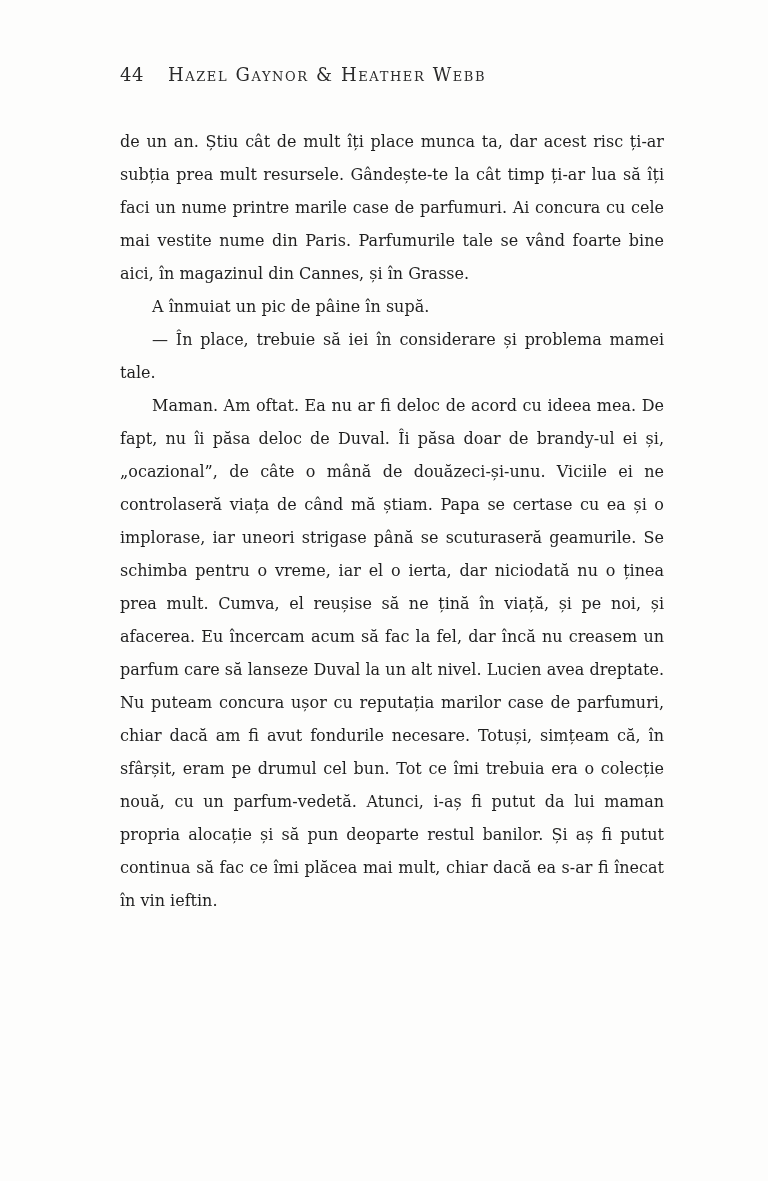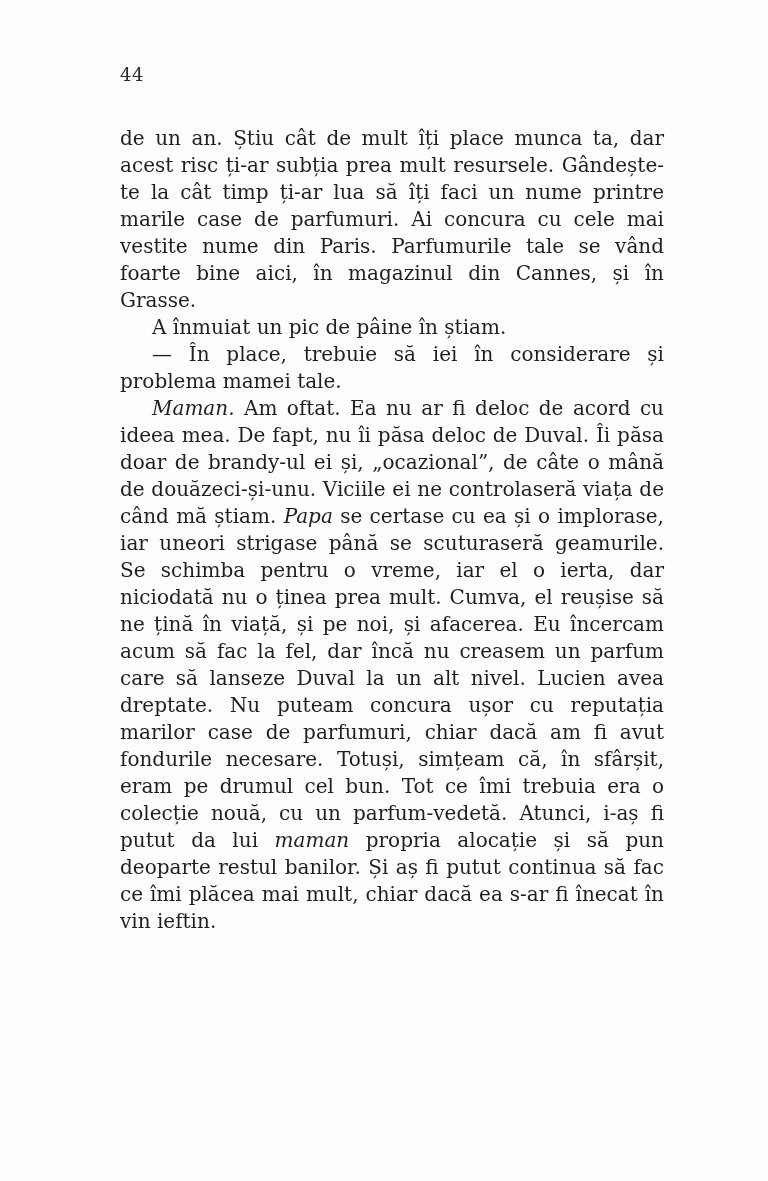--- a/index.html
+++ b/index.html
@@ -27,40 +27,40 @@
   }
   .page-number {
     margin-right: 24px;
     letter-spacing: 0.5px;
   }
   .header-title {
     font-variant-caps: small-caps;
     letter-spacing: 1.6px;
   }
   .body-text {
-    font-size: 20px;
-    line-height: 27px;
+    font-size: 16px;
+    line-height: 33px;
     text-align: justify;
   }
   .para {
     margin: 0;
   }
   .para.indent {
     text-indent: 32px;
   }
   .italic {
-    font-style: italic;
   }
 </style>
 </head>
 <body>
 
 <div class="page">
   <header class="running-head">
     <span class="page-number">44</span>
+    <span class="header-title">Hazel Gaynor &amp; Heather Webb</span>
   </header>
   <main class="body-text">
       <p class="para"><span>de un an. Știu cât de mult îți place munca ta, dar acest risc ți-ar subția prea mult resursele. Gândește-te la cât timp ți-ar lua să îți faci un nume printre marile case de parfumuri. Ai concura cu cele mai vestite nume din Paris. Parfumurile tale se vând foarte bine aici, în magazinul din Cannes, și în Grasse.</span></p>
-      <p class="para indent"><span>A înmuiat un pic de pâine în știam.</span></p>
+      <p class="para indent"><span>A înmuiat un pic de pâine în supă.</span></p>
       <p class="para indent"><span>— În place, trebuie să iei în considerare și problema mamei tale.</span></p>
       <p class="para indent"><span class="italic">Maman.</span><span> Am oftat. Ea nu ar fi deloc de acord cu ideea mea. De fapt, nu îi păsa deloc de Duval. Îi păsa doar de brandy-ul ei și, „ocazional”, de câte o mână de douăzeci-și-unu. Viciile ei ne controlaseră viața de când mă știam. </span><span class="italic">Papa</span><span> se certase cu ea și o implorase, iar uneori strigase până se scuturaseră geamurile. Se schimba pentru o vreme, iar el o ierta, dar niciodată nu o ținea prea mult. Cumva, el reușise să ne țină în viață, și pe noi, și afacerea. Eu încercam acum să fac la fel, dar încă nu creasem un parfum care să lanseze Duval la un alt nivel. Lucien avea dreptate. Nu puteam concura ușor cu reputația marilor case de parfumuri, chiar dacă am fi avut fondurile necesare. Totuși, simțeam că, în sfârșit, eram pe drumul cel bun. Tot ce îmi trebuia era o colecție nouă, cu un parfum-vedetă. Atunci, i-aș fi putut da lui </span><span class="italic">maman</span><span> propria alocație și să pun deoparte restul banilor. Și aș fi putut continua să fac ce îmi plăcea mai mult, chiar dacă ea s-ar fi înecat în vin ieftin.</span></p>
     </main>
 </div>
 
 </body></html>

